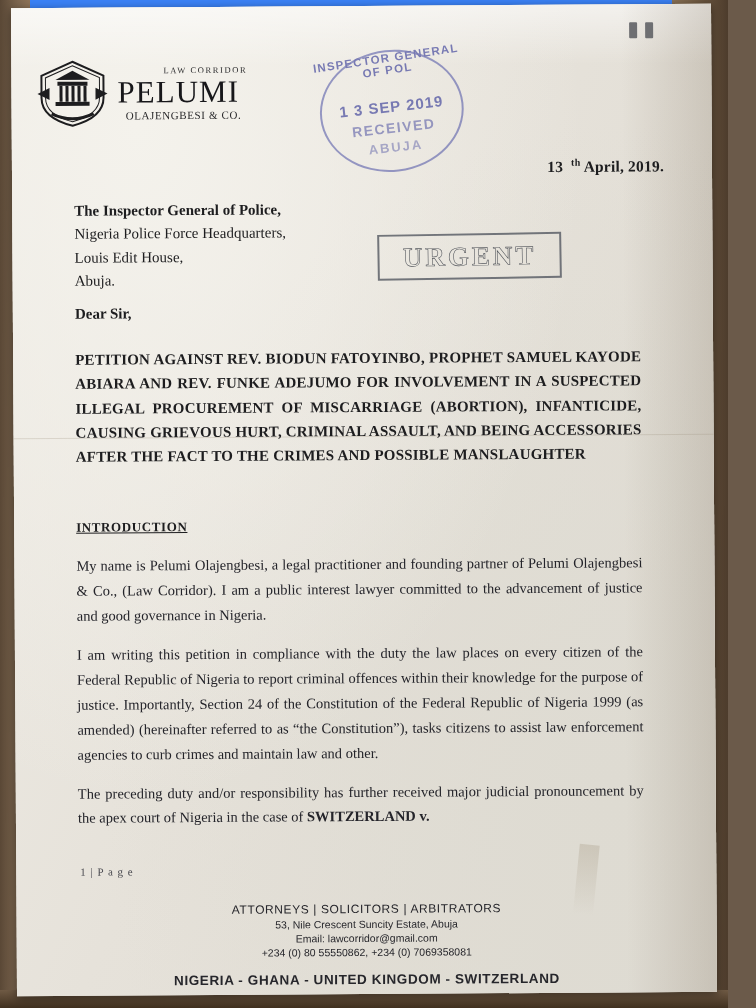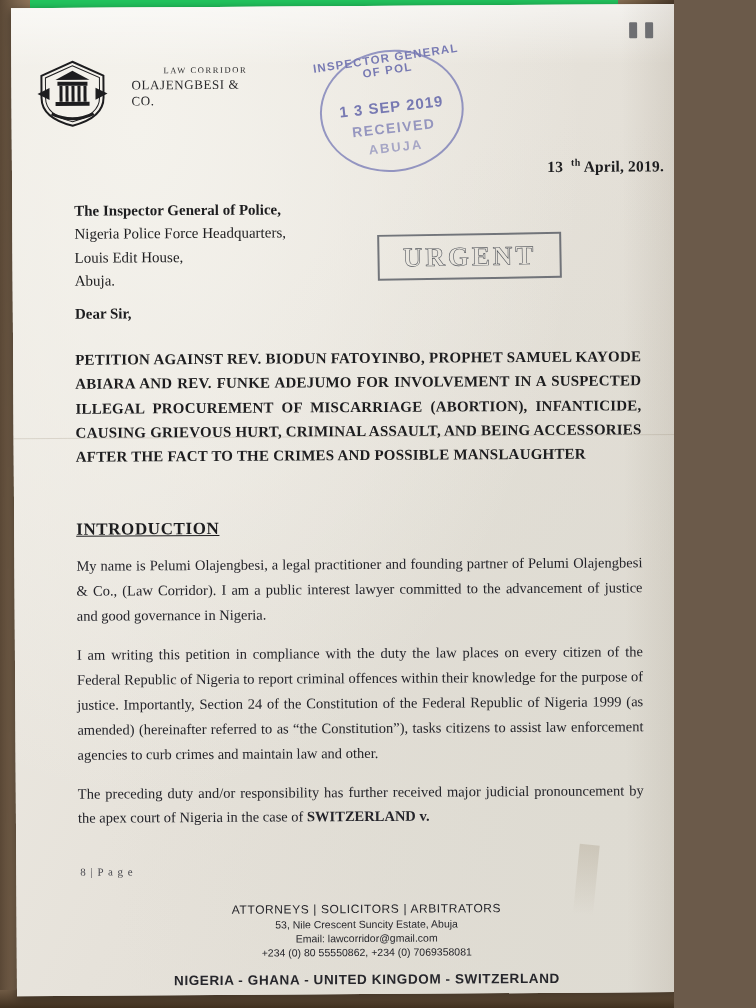--- a/index.html
+++ b/index.html
@@ -2,24 +2,24 @@
 <html><head>
 <meta charset="utf-8">
 <style>
   html, body {
     margin: 0;
     padding: 0;
     background: #6b5a4a;
   }
   #page {
     position: relative;
-    width: 674px;
+    width: 728px;
     height: 1008px;
     overflow: hidden;
-    background: #22c55e;
+    background: #3b82f6;
     font-family: "Liberation Serif", serif;
   }
   
   .desk-left {
     position: absolute;
     left: 0; top: 0; width: 30px; height: 1008px;
     background: linear-gradient(90deg,#5a4836 0%, #7d6750 60%, #8d7358 100%);
   }
   .desk-right {
     position: absolute;
@@ -98,25 +98,25 @@
   .lh-main {
     font-family: "Liberation Serif", serif;
     font-size: 31px;
     letter-spacing: 1px;
     color: #17171a;
     line-height: 1;
     margin-top: 1px;
   }
   .lh-sub {
     font-family: "Liberation Serif", serif;
-    font-size: 13px;
+    font-size: 11px;
     letter-spacing: 0.6px;
     color: #2a2a2c;
     margin-top: 2px;
-    margin-left: 14px;
+    margin-left: 8px;
   }
 
   
   .stamp {
     position: absolute;
     left: 300px;
     top: 38px;
     width: 160px;
     height: 130px;
     color: #4b4fa0;
@@ -230,21 +230,21 @@
     font-weight: bold;
     line-height: 1.62;
     text-align: justify;
     letter-spacing: 0.2px;
   }
 
   .section-title {
     position: absolute;
     left: 62px;
     top: 512px;
-    font-size: 17px;
+    font-size: 13px;
     font-weight: bold;
     letter-spacing: 0.6px;
     text-decoration: underline;
   }
 
   .body {
     position: absolute;
     left: 62px;
     top: 546px;
     width: 566px;
@@ -333,20 +333,21 @@
             <rect x="50" y="28" width="3" height="16" fill="#1d1d1f"></rect>
             <rect x="22" y="44" width="34" height="4" fill="#1d1d1f"></rect>
             <path d="M22 22 L39 13 L56 22 Z" fill="#1d1d1f"></path>
             <path d="M4 36 L16 30 L16 42 Z" fill="#1d1d1f"></path>
             <path d="M74 36 L62 30 L62 42 Z" fill="#1d1d1f"></path>
             <path d="M18 56 Q39 66 60 56" fill="none" stroke="#1d1d1f" stroke-width="3"></path>
           </svg>
         </div>
         <div class="lh-text">
           <div class="lh-small">LAW CORRIDOR</div>
+          <div class="lh-main">PELUMI</div>
           <div class="lh-sub">OLAJENGBESI &amp; CO.</div>
         </div>
       </div>
 
       <div class="stamp">
         <div class="ring"></div>
         <div class="arc-top">INSPECTOR GENERAL OF POL</div>
         <div class="date">1 3 SEP 2019</div>
         <div class="recv">RECEIVED</div>
         <div class="city">ABUJA</div>
@@ -372,21 +373,21 @@
       <div class="subject">PETITION AGAINST REV. BIODUN FATOYINBO, PROPHET SAMUEL KAYODE ABIARA AND REV. FUNKE ADEJUMO FOR INVOLVEMENT IN A SUSPECTED ILLEGAL PROCUREMENT OF MISCARRIAGE (ABORTION), INFANTICIDE, CAUSING GRIEVOUS HURT, CRIMINAL ASSAULT, AND BEING ACCESSORIES AFTER THE FACT TO THE CRIMES AND POSSIBLE MANSLAUGHTER</div>
 
       <div class="section-title">INTRODUCTION</div>
 
       <div class="body">
         <p>My name is Pelumi Olajengbesi, a legal practitioner and founding partner of Pelumi Olajengbesi &amp; Co., (Law Corridor). I am a public interest lawyer committed to the advancement of justice and good governance in Nigeria.</p>
         <p>I am writing this petition in compliance with the duty the law places on every citizen of the Federal Republic of Nigeria to report criminal offences within their knowledge for the purpose of justice. Importantly, Section 24 of the Constitution of the Federal Republic of Nigeria 1999 (as amended) (hereinafter referred to as “the Constitution”), tasks citizens to assist law enforcement agencies to curb crimes and maintain law and other.</p>
         <p><span>The preceding duty and/or responsibility has further received major judicial pronouncement by the apex court of Nigeria in the case of </span><b>SWITZERLAND v.</b></p>
       </div>
 
-      <div class="page-number">8 | P a g e</div>
+      <div class="page-number">1 | P a g e</div>
 
       <div class="footer">
         <div class="f1">ATTORNEYS | SOLICITORS | ARBITRATORS</div>
         <div class="f2">53, Nile Crescent Suncity Estate, Abuja</div>
         <div class="f3">Email: lawcorridor@gmail.com</div>
         <div class="f4">+234 (0) 80 55550862, +234 (0) 7069358081</div>
         <div class="f5">NIGERIA - GHANA - UNITED KINGDOM - SWITZERLAND</div>
       </div>
 
     </div>

